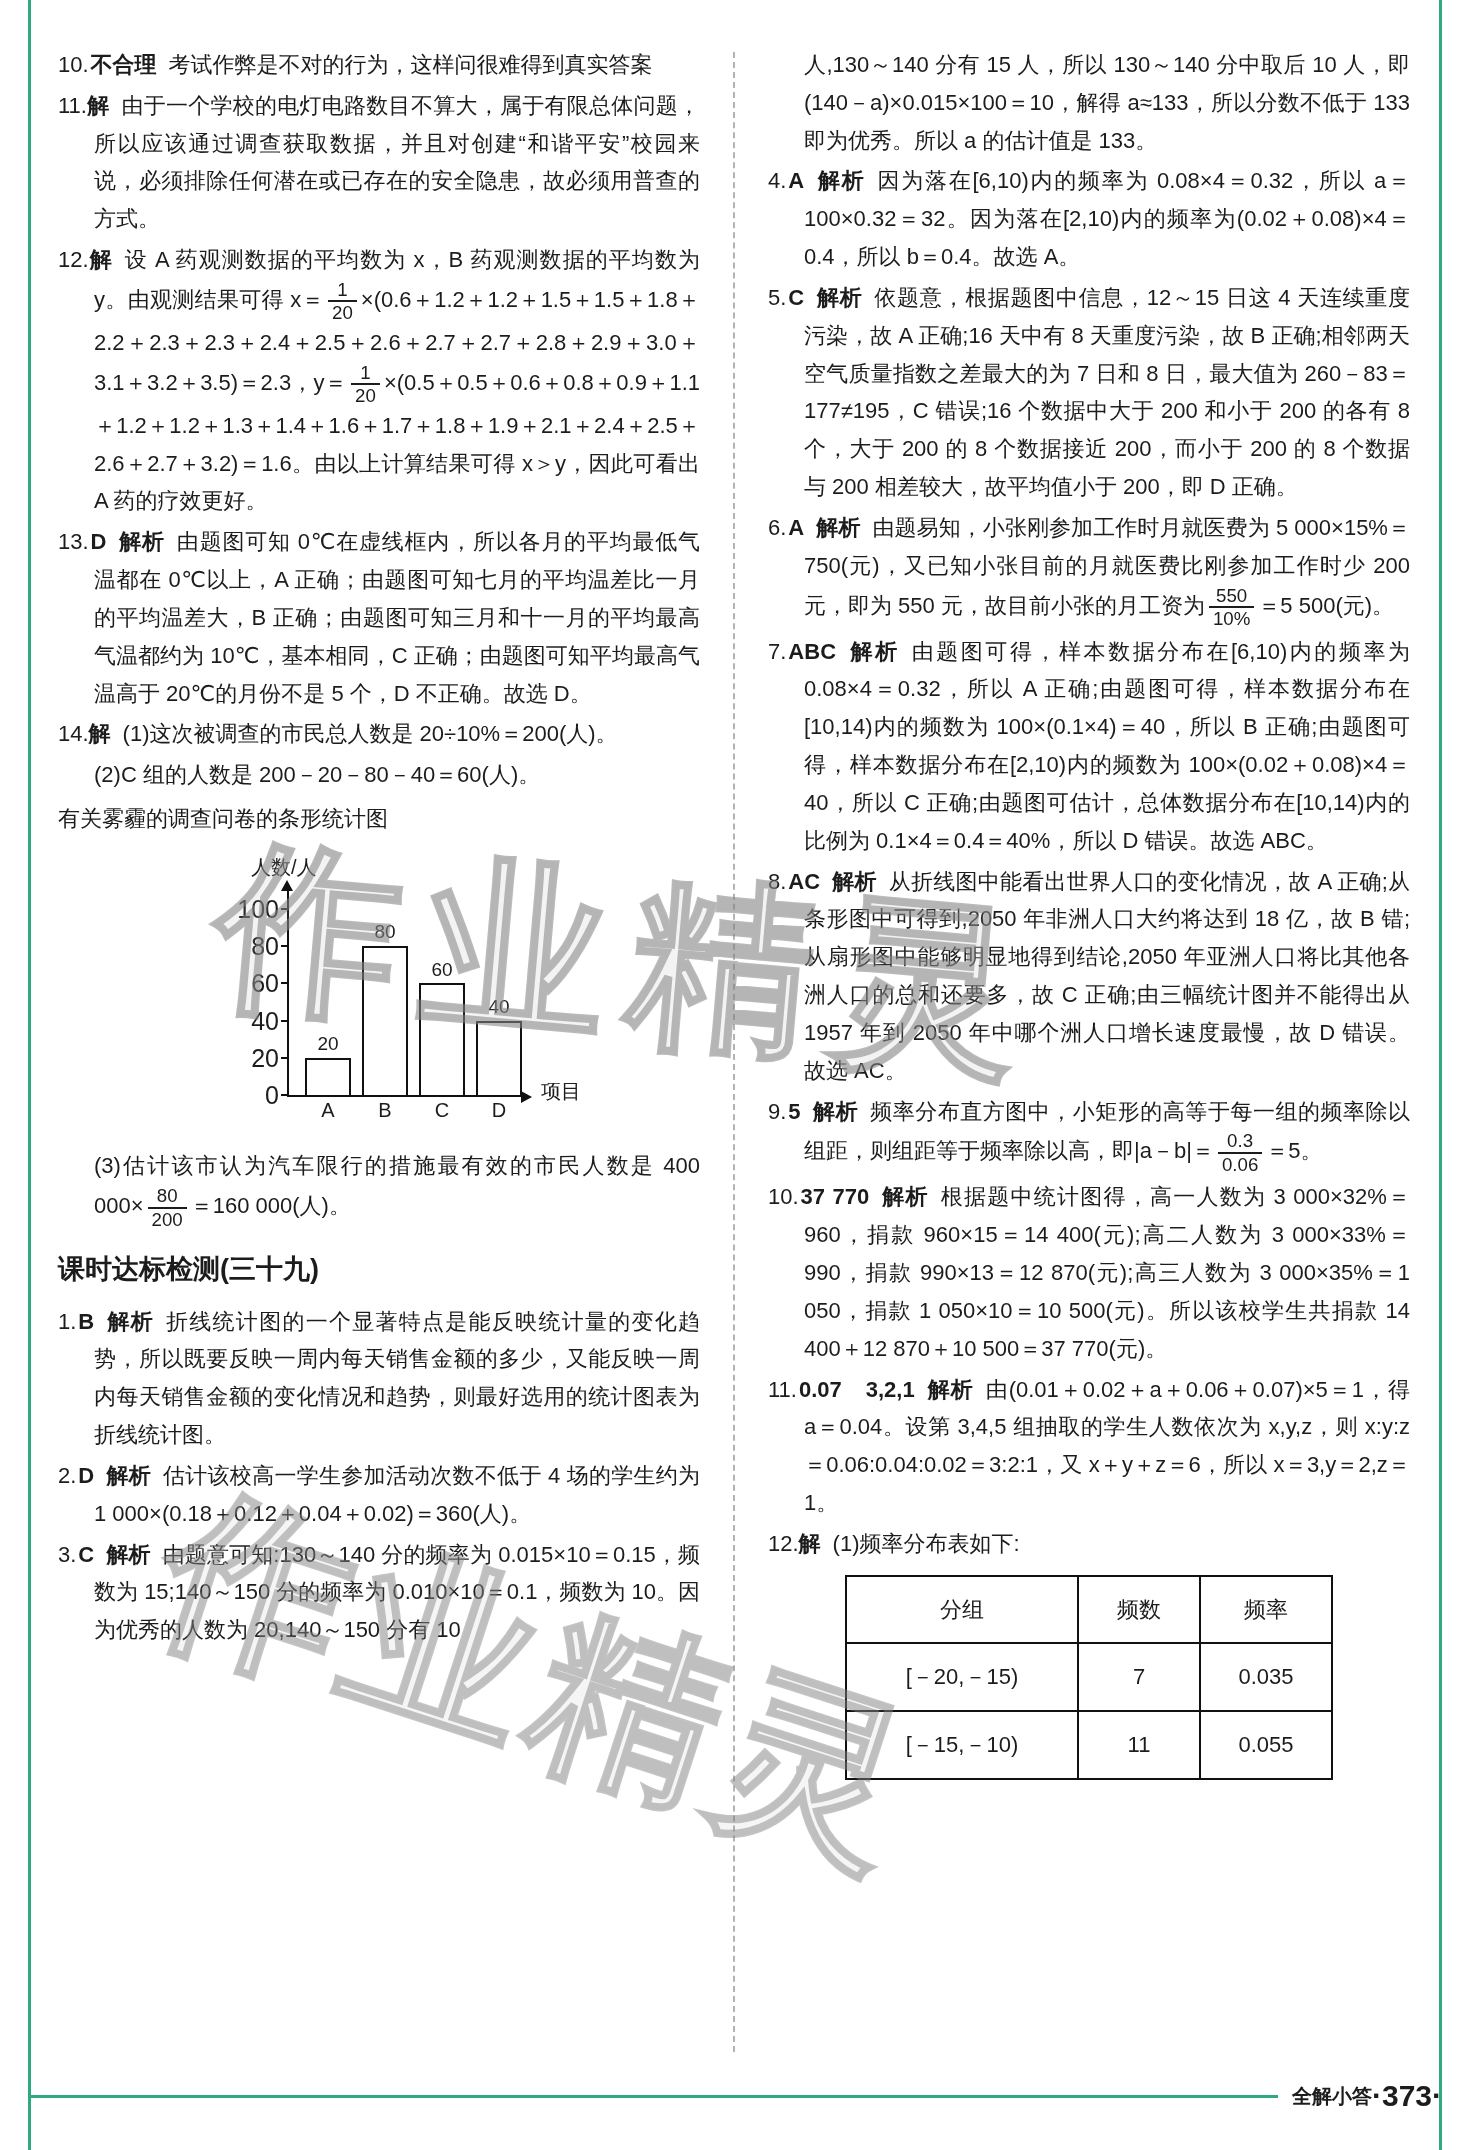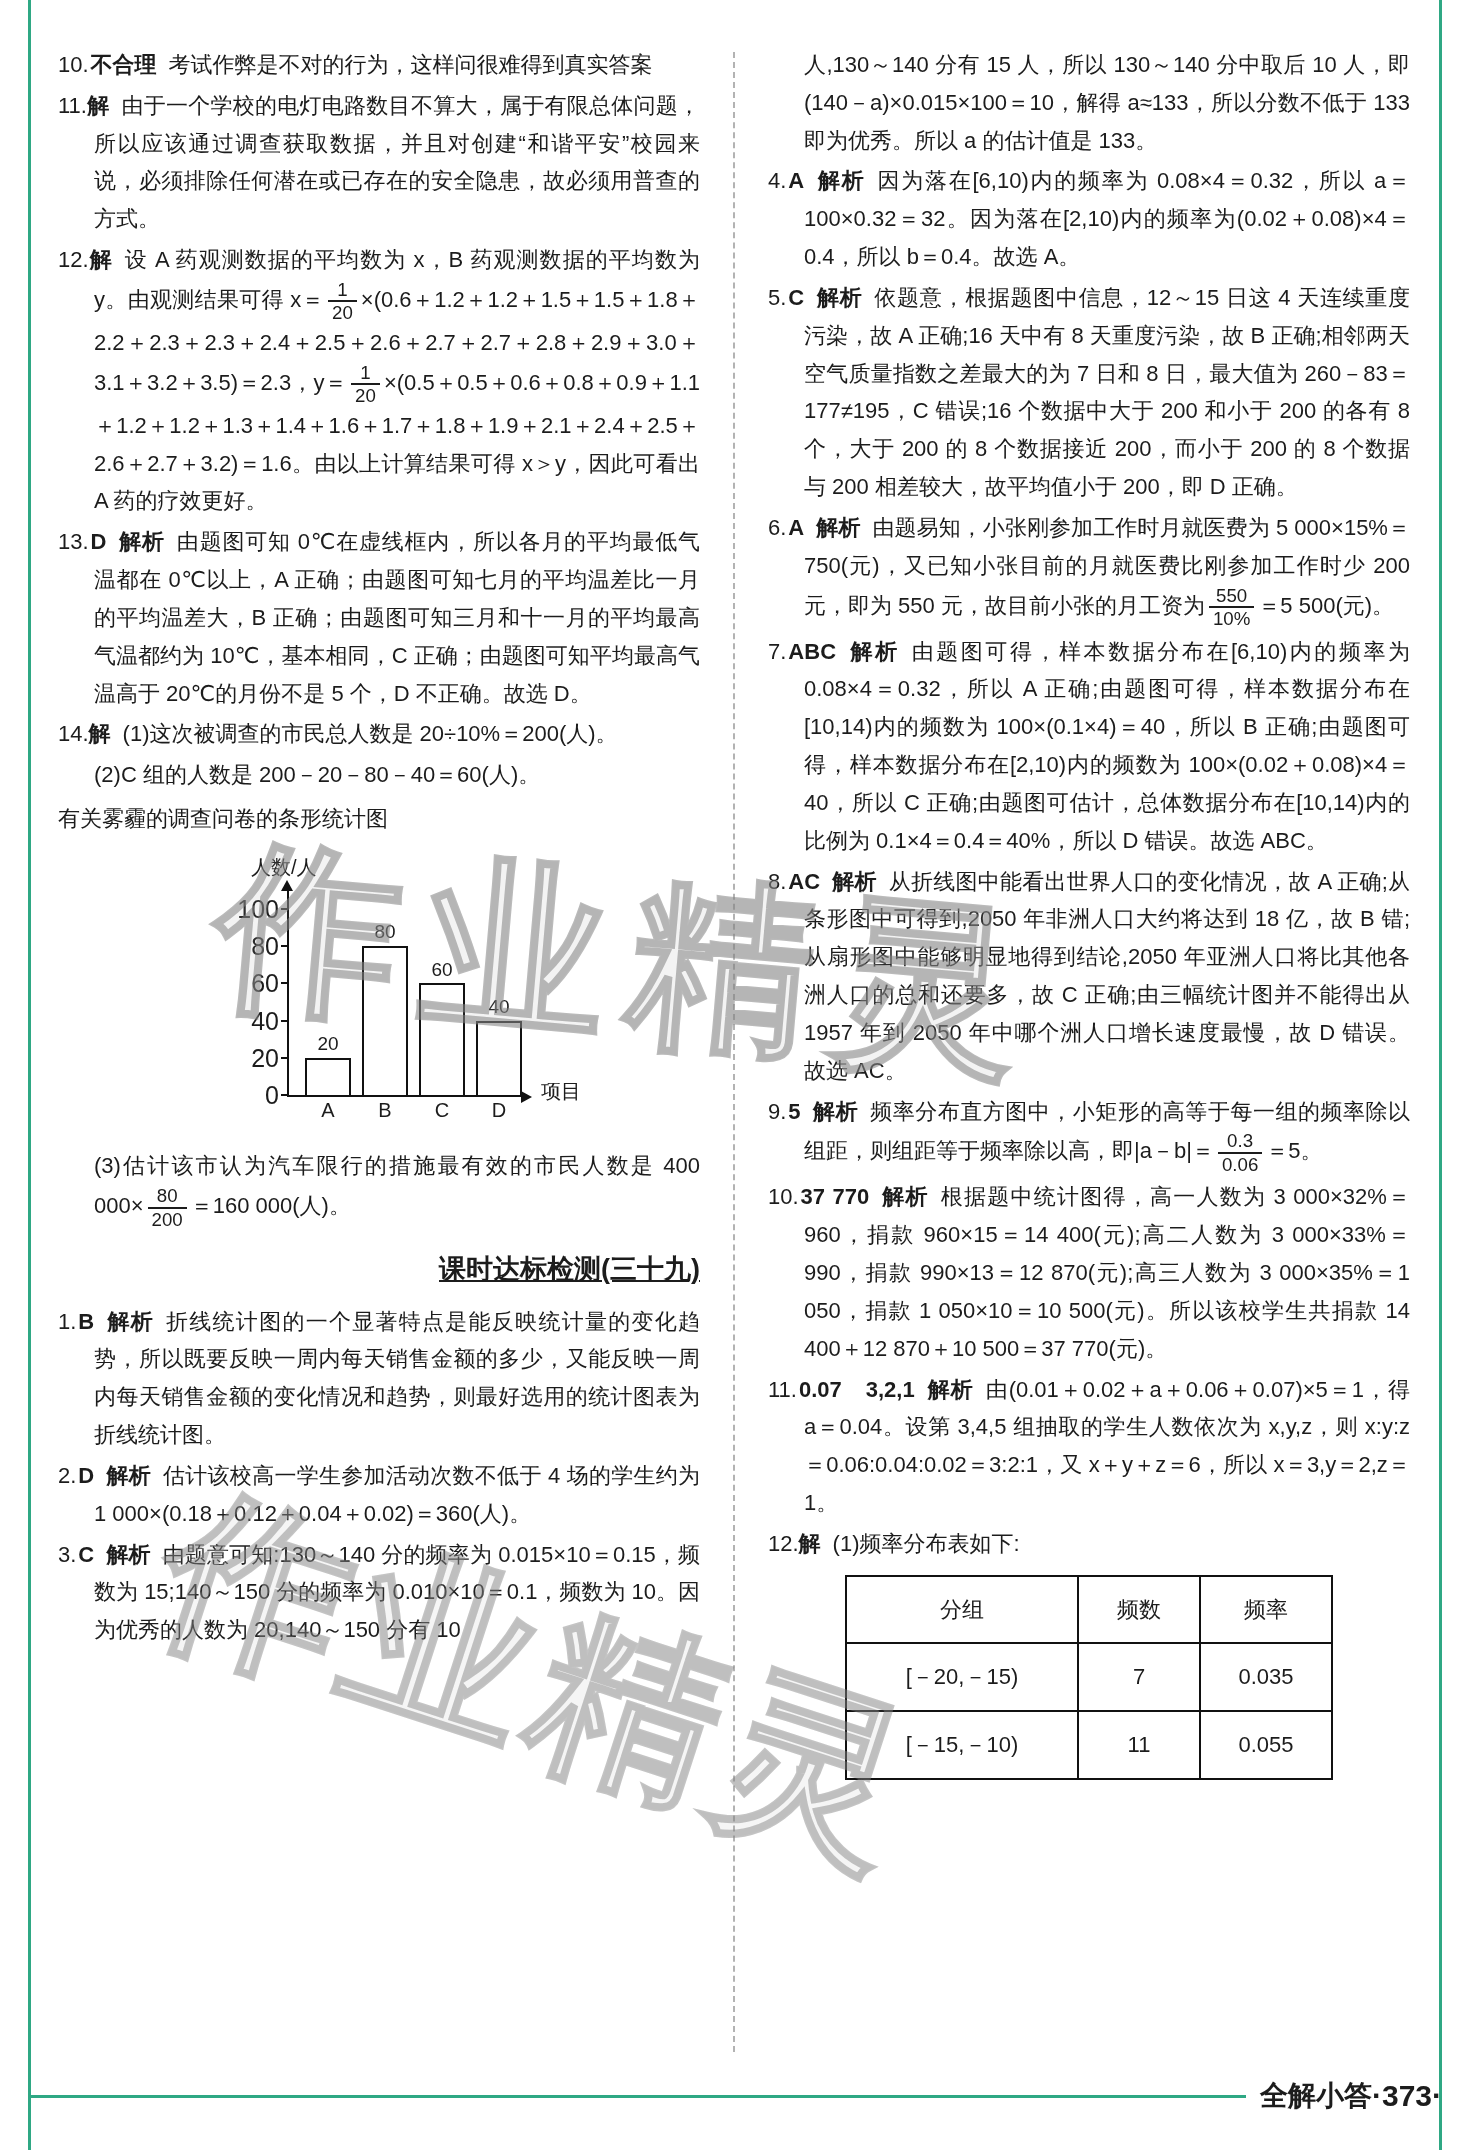--- a/index.html
+++ b/index.html
@@ -15,21 +15,21 @@
   .divider{position:absolute;left:733px;top:52px;height:2000px;border-left:2px dashed #b3b3b3;}
   .cols{position:absolute;left:58px;top:46px;width:1352px;display:flex;gap:68px;}
   .col{width:642px;text-align:justify;}
   p{margin:0 0 3px 0;}
   .item{padding-left:36px;text-indent:-36px;}
   .num{display:inline;}
   b.ans{margin:0 12px 0 2px;}
   b.lab{margin:0 12px 0 0;}
   .sub{padding-left:36px;}
   .cont{padding-left:36px;}
-  .heading{text-align:right;font-weight:bold;font-size:27px;margin:16px 0 10px 0;text-decoration:underline;}
+  .heading{text-align:left;font-weight:bold;font-size:27px;margin:16px 0 10px 0;}
   .chart-title{text-align:left;margin:6px 0 12px 0;}
   
   .frac{display:inline-flex;flex-direction:column;align-items:center;vertical-align:middle;
         line-height:1.15;font-size:0.85em;margin:0 4px;text-indent:0;}
   .frac .fn{padding:0 4px;}
   .frac .fd{border-top:2px solid #1c1c1c;padding:0 4px;}
   
   .chartwrap{width:340px;margin:4px auto 50px auto;position:relative;}
   .ylabel{margin:0 0 6px 42px;font-size:20px;}
   .plot{position:relative;margin-left:78px;width:232px;height:205px;
@@ -54,21 +54,21 @@
   .ftable .c1{width:120px;}
   .ftable .c2{width:130px;}
   
   .wm{position:absolute;z-index:5;font-weight:bold;white-space:nowrap;pointer-events:none;
       color:rgba(160,160,160,0.12);-webkit-text-stroke:2.5px rgba(130,130,130,0.55);}
   .wm1{left:215px;top:800px;font-size:185px;letter-spacing:22px;transform:rotate(5deg);}
   .wm2{left:150px;top:1520px;font-size:185px;letter-spacing:10px;transform:rotate(18deg);opacity:.85;}
   
   .footer{position:absolute;left:28px;right:28px;bottom:28px;display:flex;align-items:center;z-index:6;}
   .footer-line{flex:1;height:3px;background:var(--accent);}
-  .footer-brand{margin-left:14px;font-weight:bold;font-size:28px;}
+  .footer-brand{margin-left:14px;font-weight:bold;font-size:20px;}
   .footer-page{font-weight:bold;font-size:30px;text-align:right;}
 </style>
 </head>
 <body>
 
 <div class="page">
   <div class="edge left"></div>
   <div class="edge right"></div>
   <div class="divider"></div>
 

